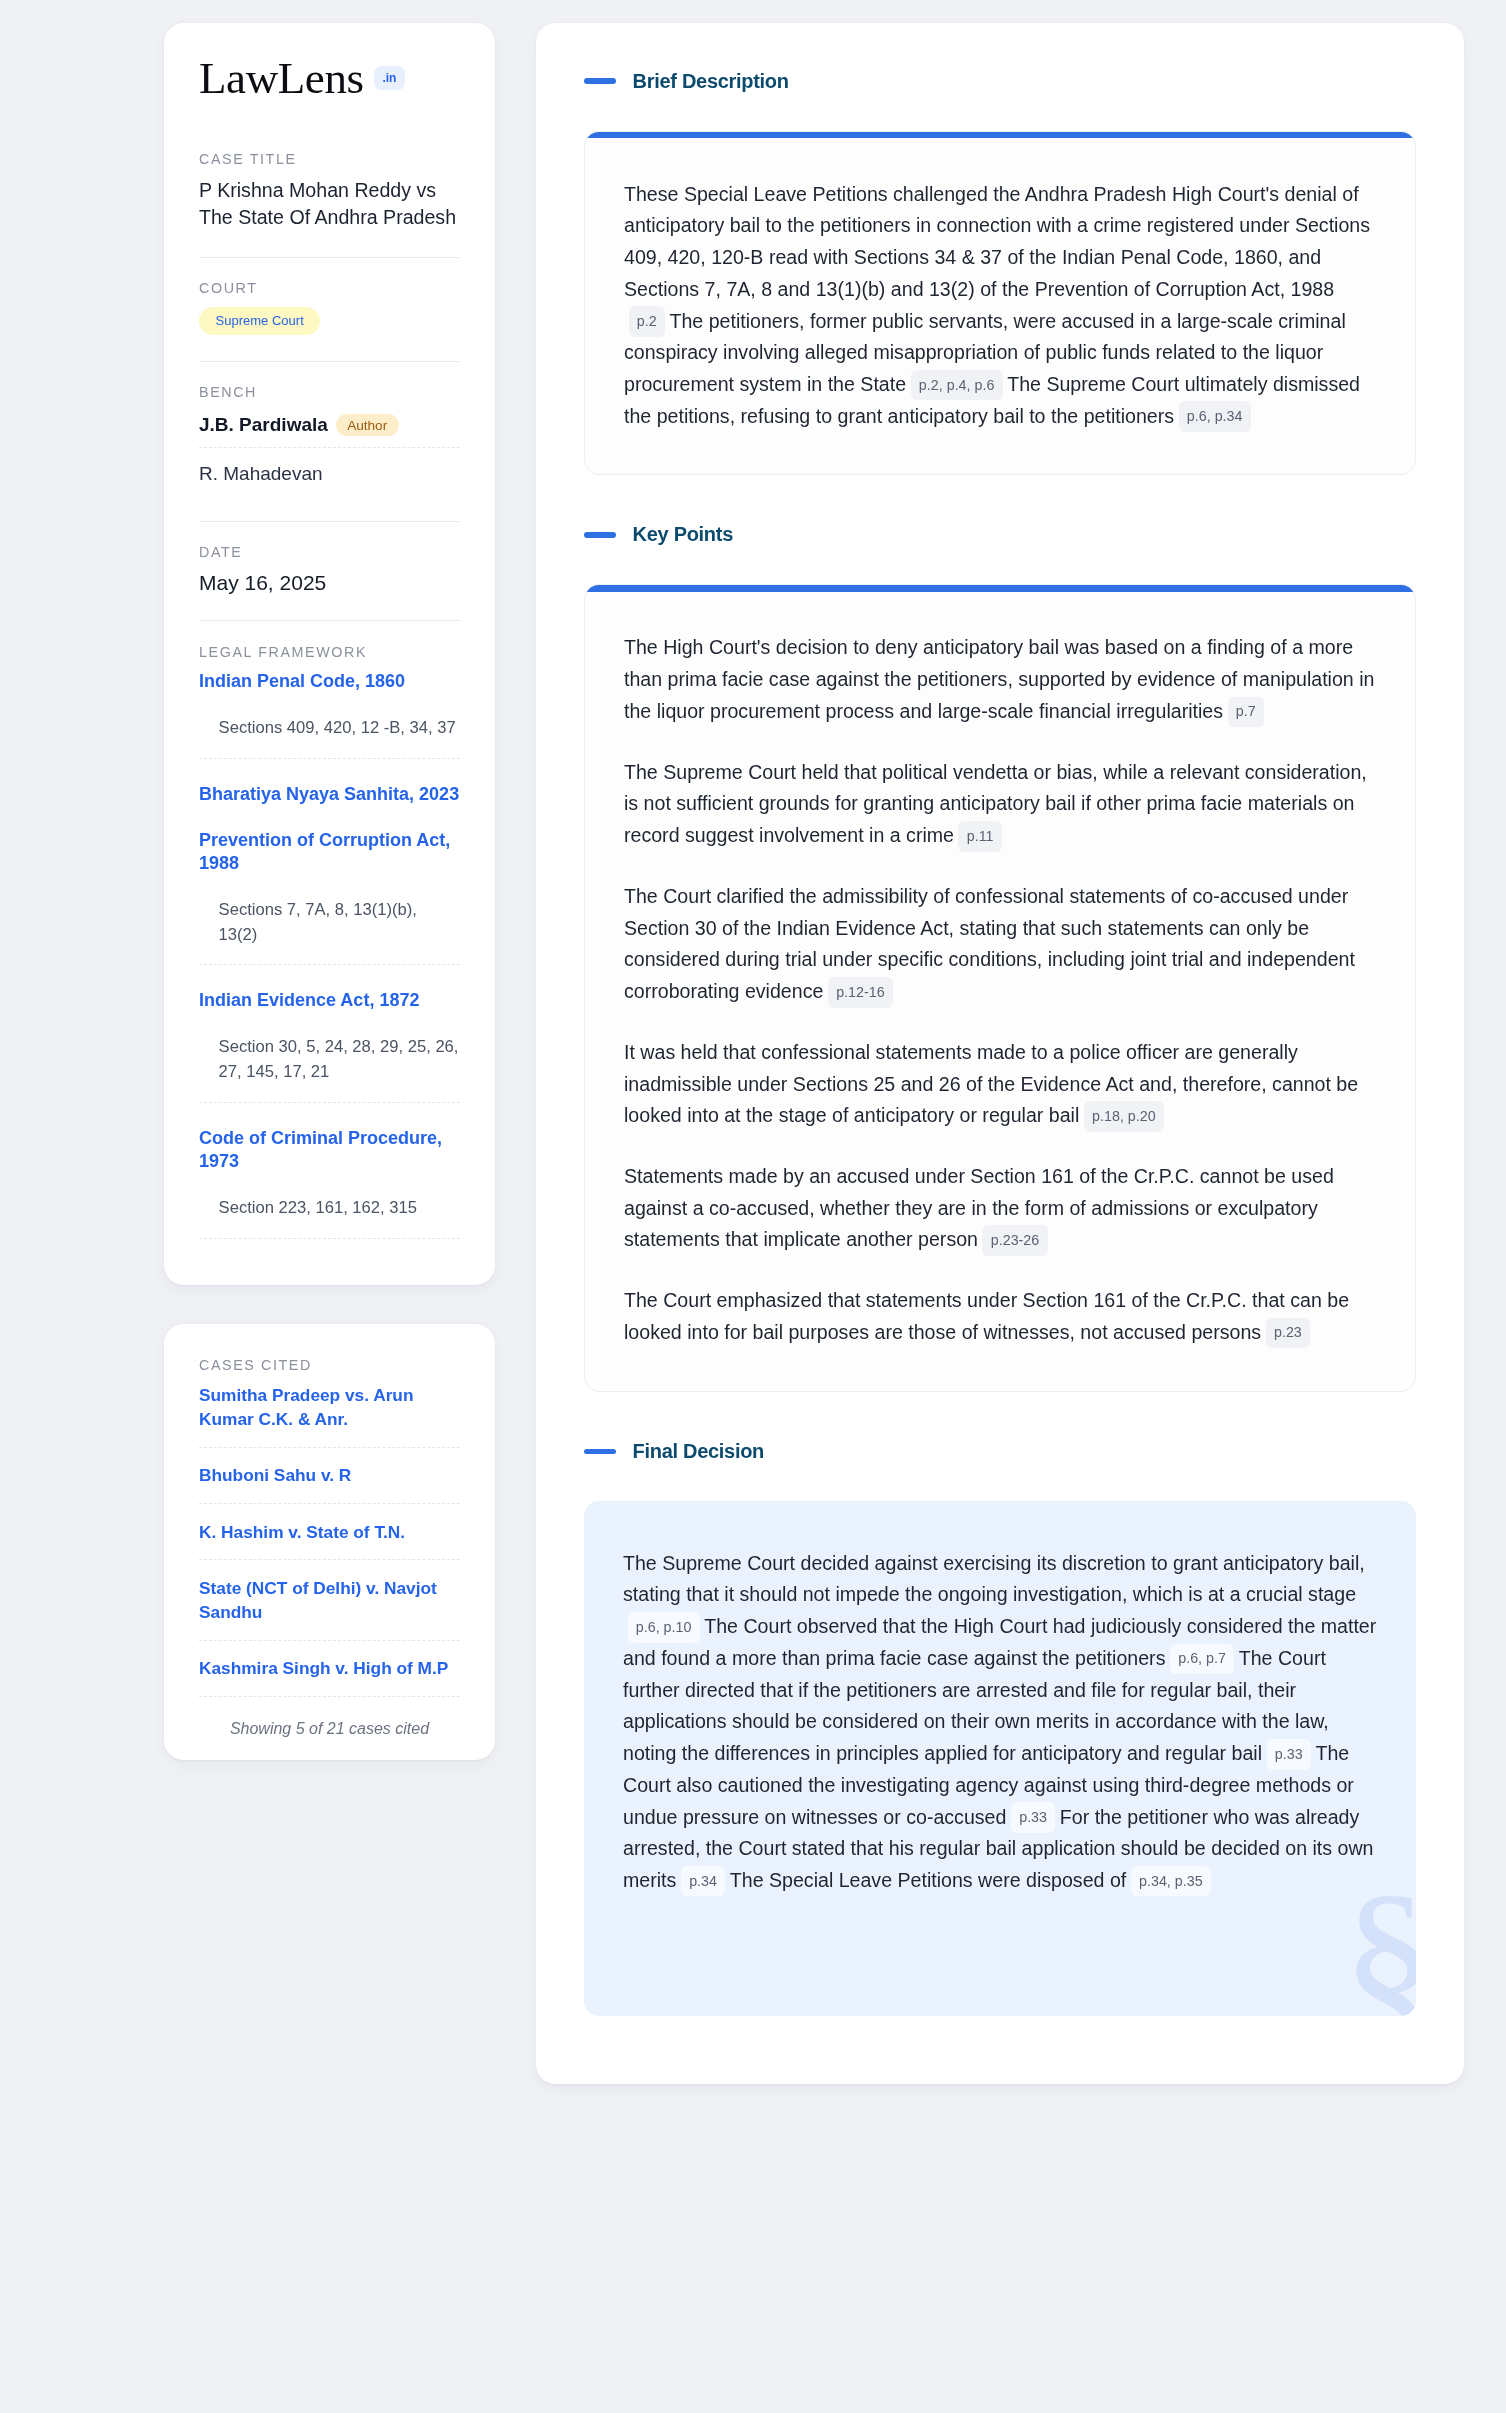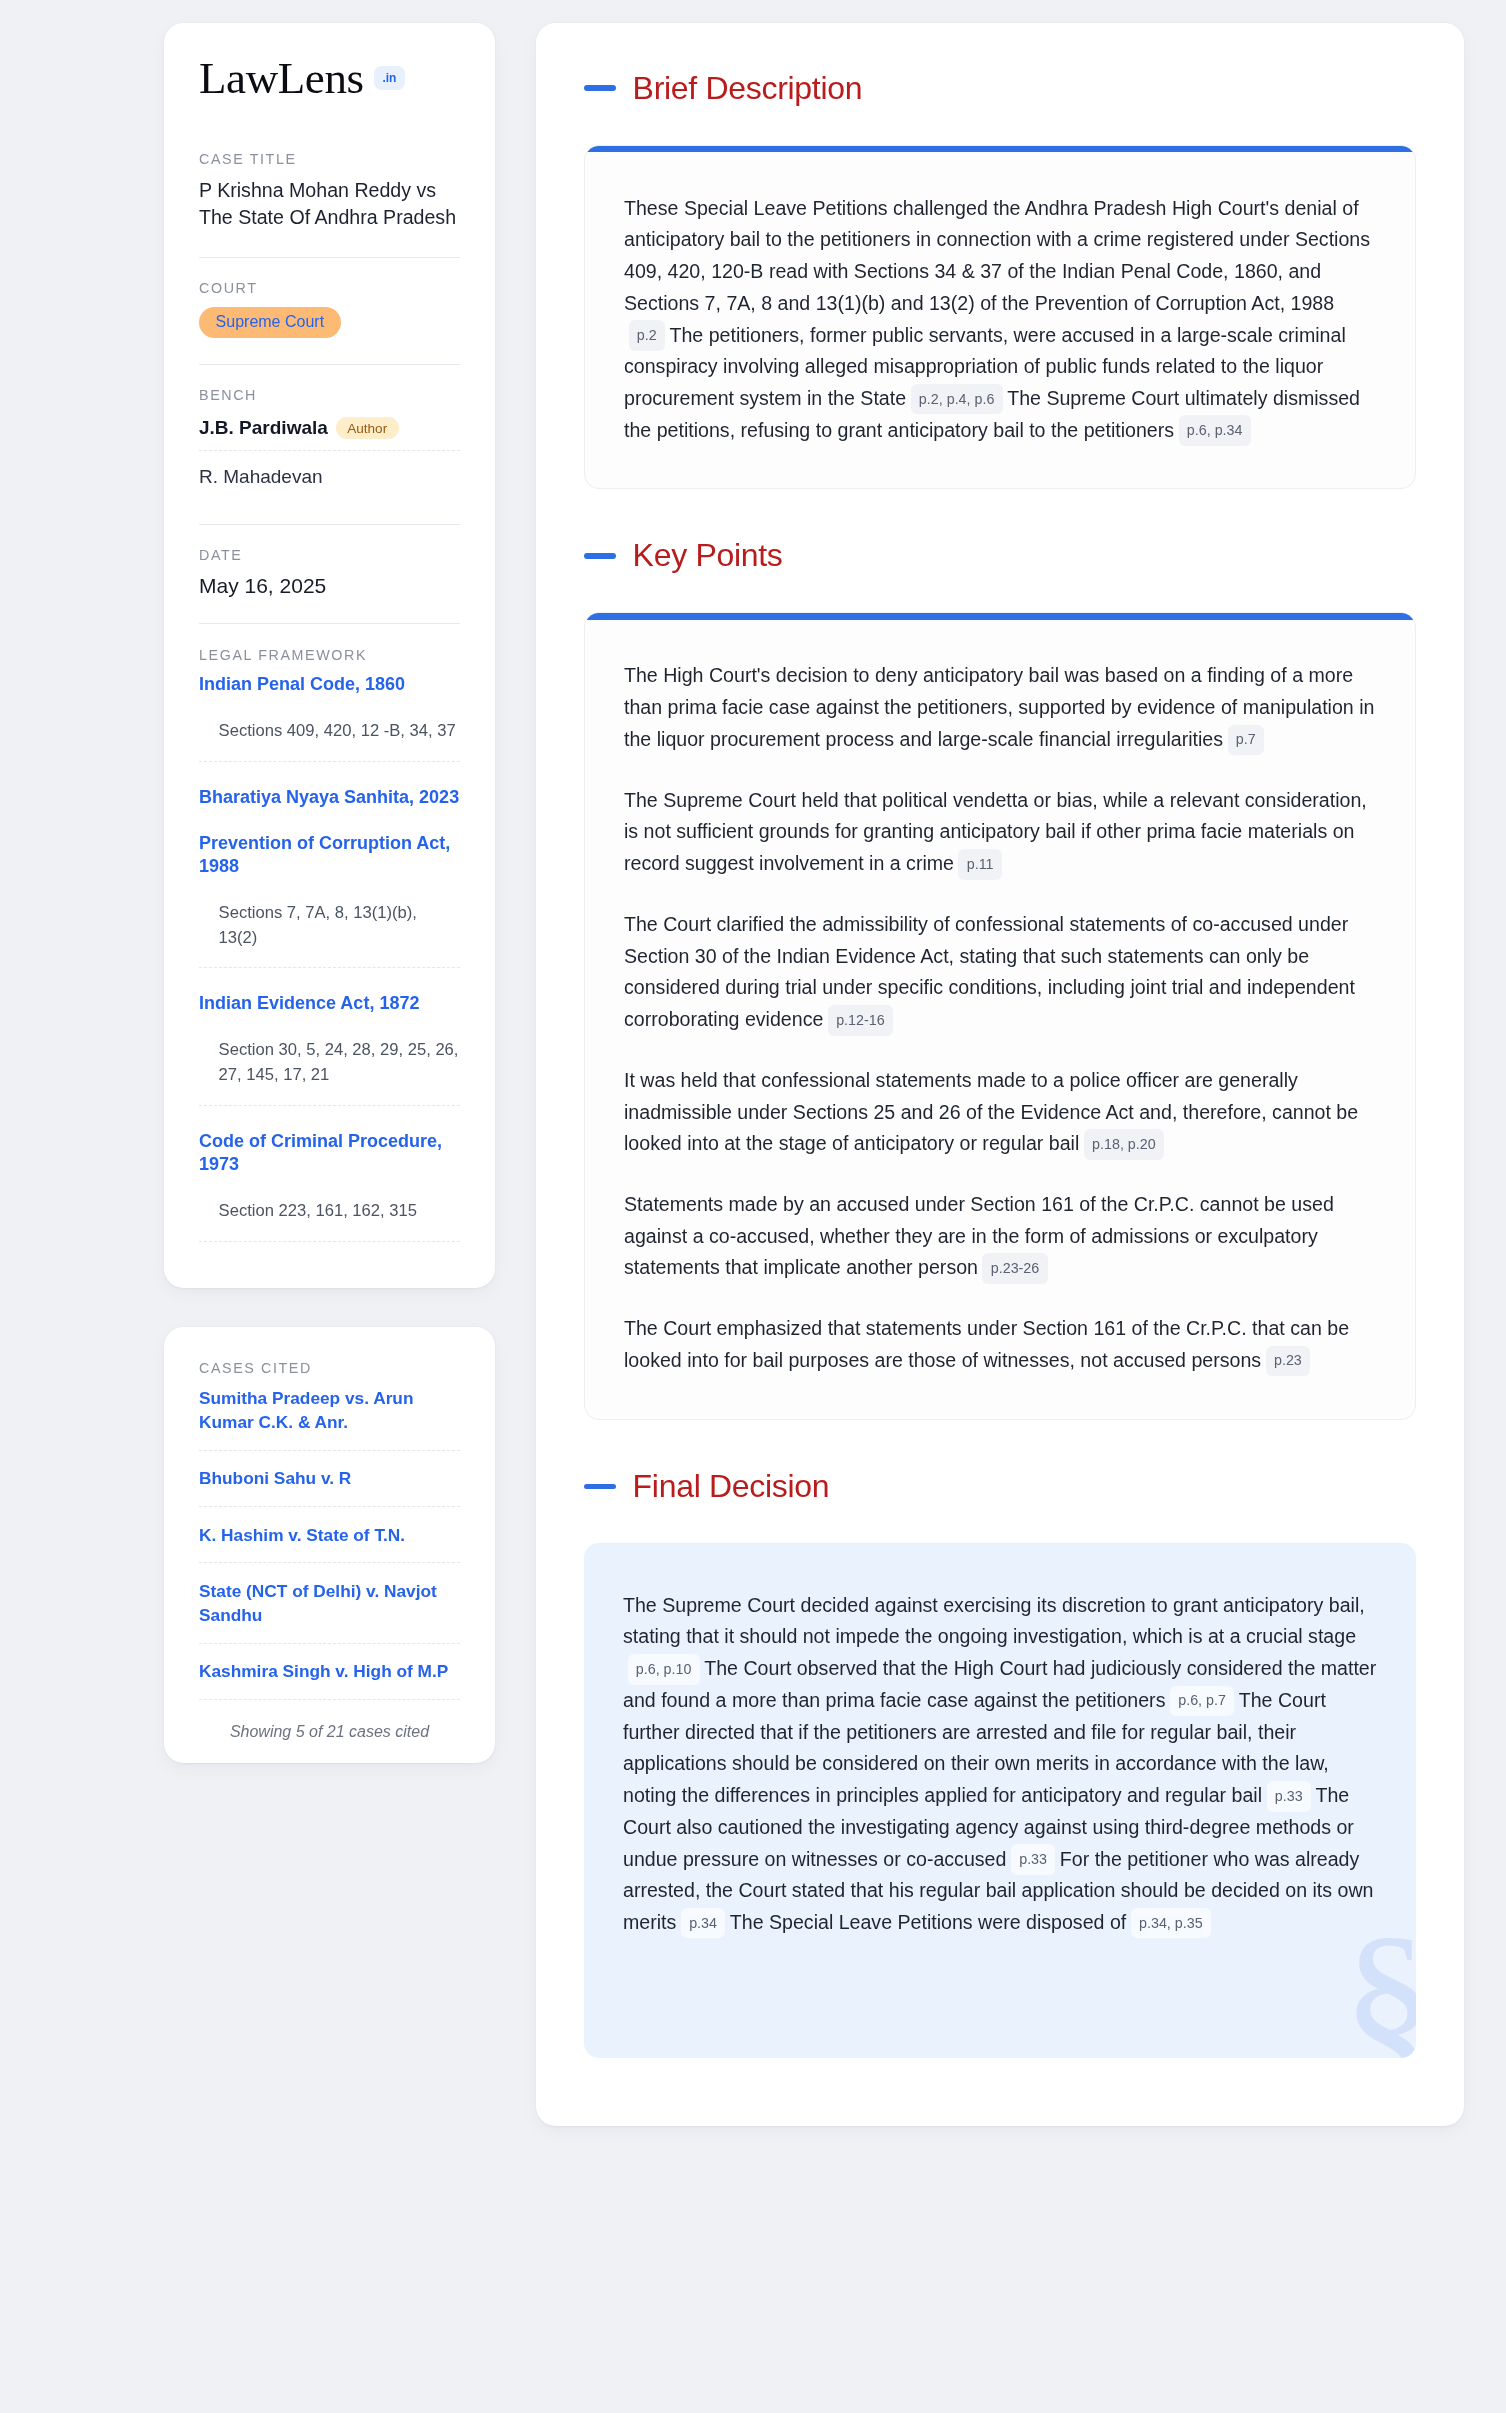--- a/index.html
+++ b/index.html
@@ -74,23 +74,23 @@
   }
 
   .hr {
     height: 0.8px;
     background: #e7e9ee;
     margin: 25.6px 0 22.6px 0;
   }
 
   .pill {
     display: inline-block;
-    background: #fdba74;
+    background: #fef9c3;
     color: #2563eb;
-    font-size: 16px;
+    font-size: 13px;
     border-radius: 752px;
     padding: 6.8px 16.6px;
   }
 
   .bench-row {
     display: flex;
     align-items: center;
     gap: 8px;
     padding: 3px 0 10.5px 0;
     border-bottom: 1.5px dashed #e3e6ec;
@@ -169,23 +169,23 @@
     margin-bottom: 38px;
   }
   .head-dash {
     width: 32px;
     height: 5.3px;
     border-radius: 3px;
     background: #2f6fe4;
     flex: 0 0 32px;
   }
   .section-title {
-    font-size: 32px;
-    font-weight: normal;
-    color: #b91c1c;
+    font-size: 20px;
+    font-weight: bold;
+    color: #0c4a6e;
     letter-spacing: -0.3px;
   }
 
   .panel {
     border-radius: 15px;
     position: relative;
     overflow: hidden;
   }
   .panel-white {
     background: #fdfdfe;

